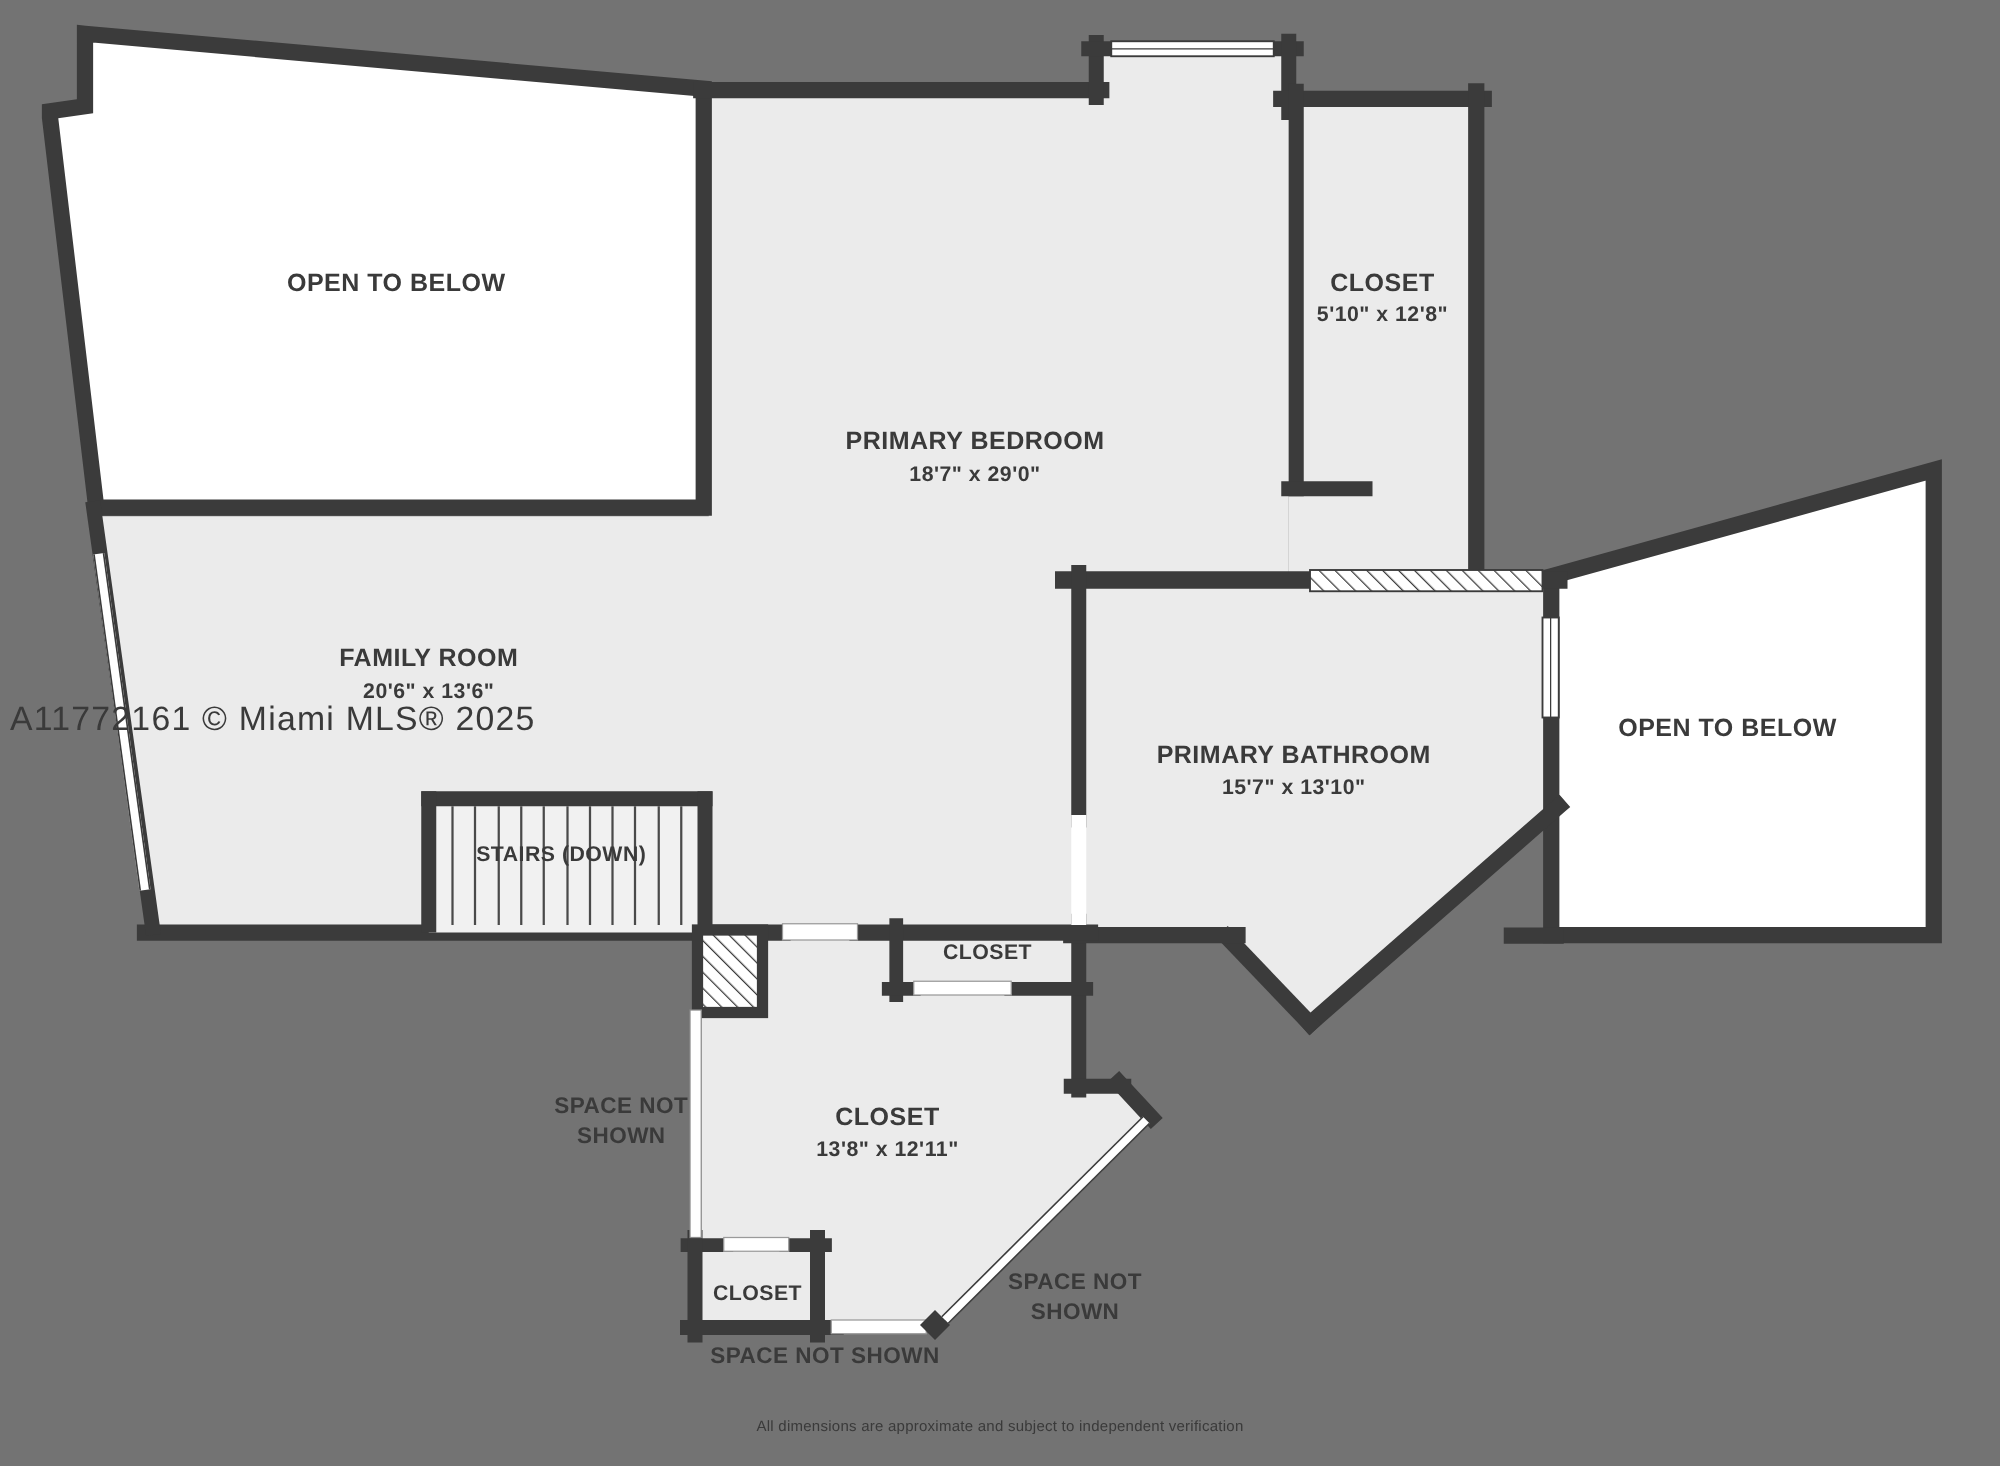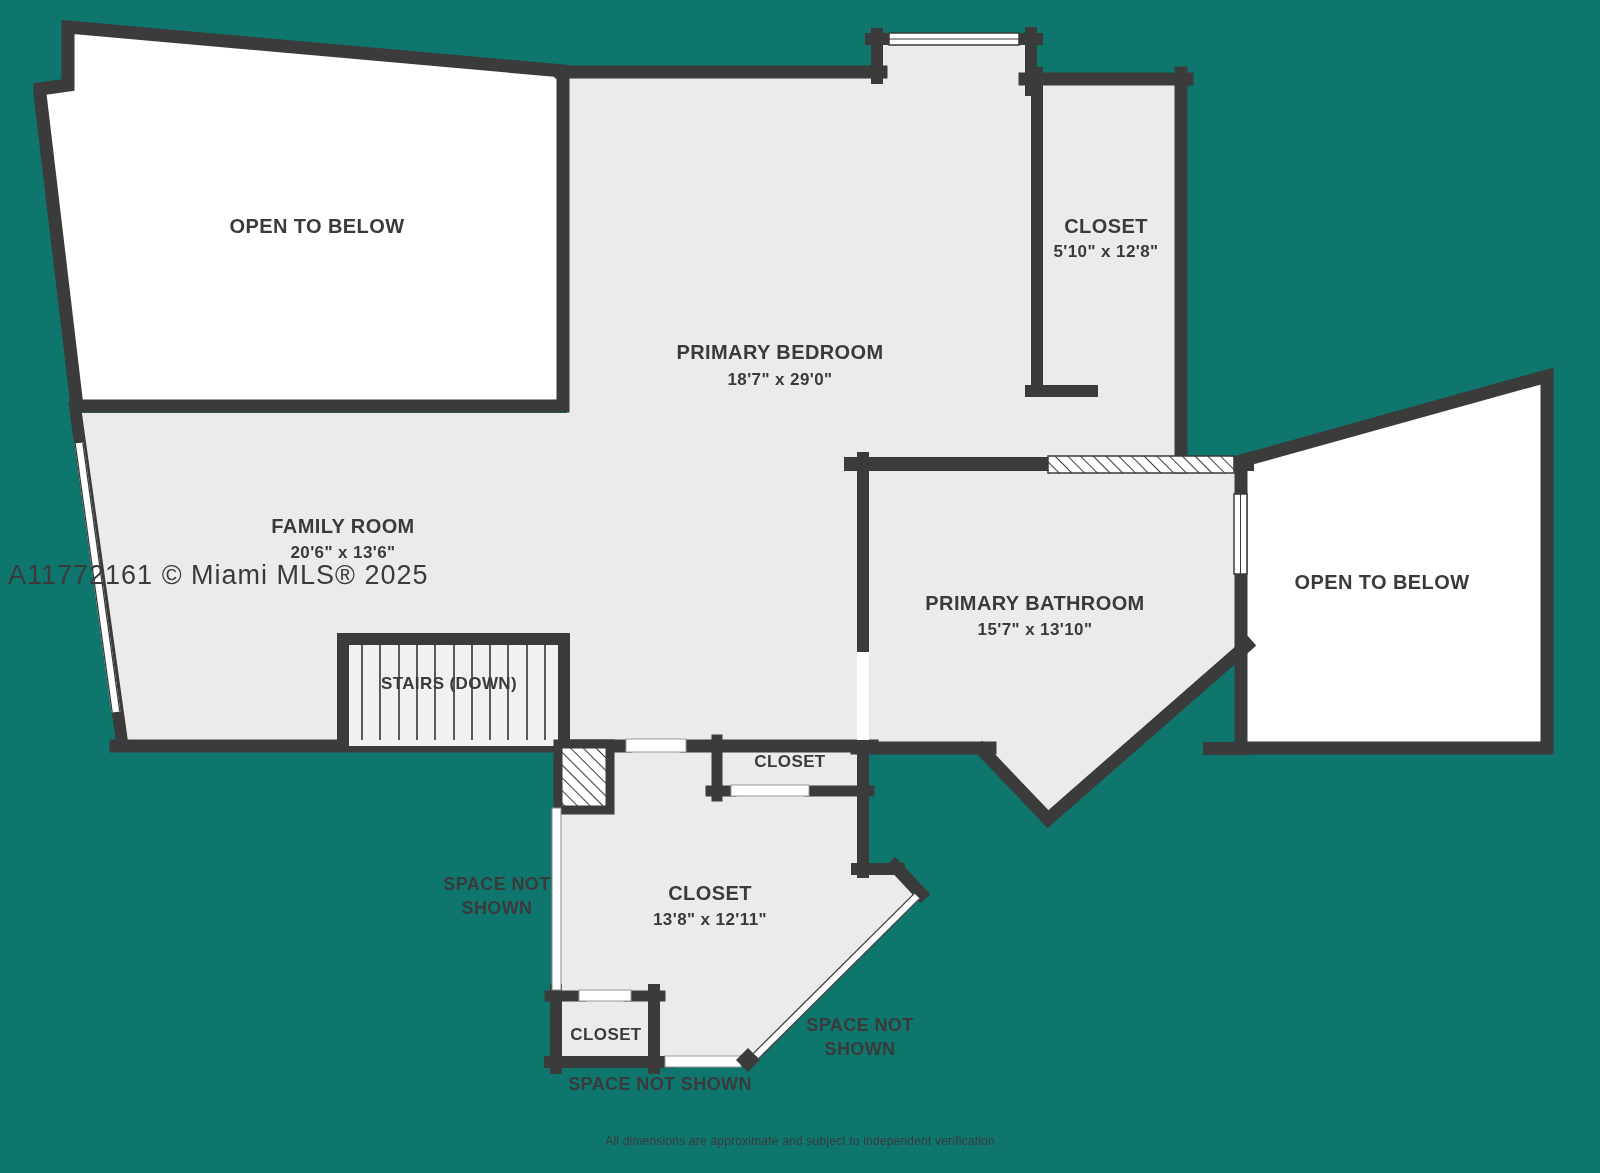--- a/index.html
+++ b/index.html
@@ -1,19 +1,19 @@
 <!DOCTYPE html>
 <html><head>
 <meta charset="utf-8">
 <style>
   html,body{margin:0;padding:0;background:#ffffff;}
   #stage{
     position:relative;
     width:1600px;height:1173px;
-    background:#0f766e;
+    background:#737373;
     font-family:"Liberation Sans",sans-serif;
     overflow:hidden;
   }
   svg{position:absolute;left:0;top:0;}
   text{
     font-family:"Liberation Sans",sans-serif;
     font-weight:bold;
     fill:#3a3a3a;
     letter-spacing:0.4px;
   }

